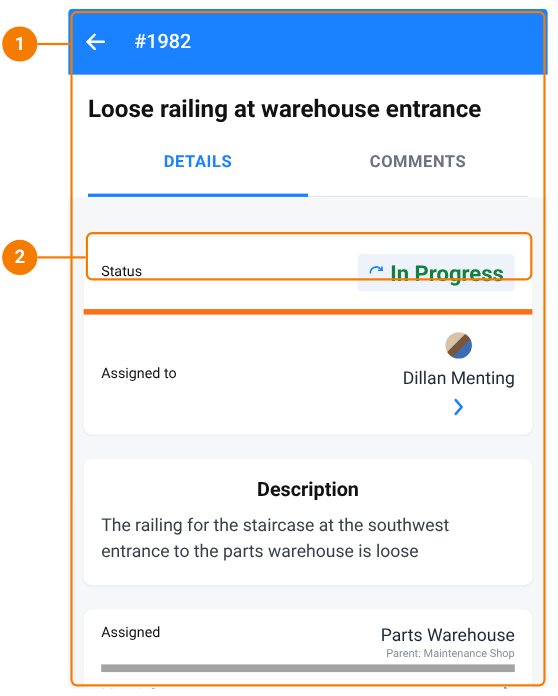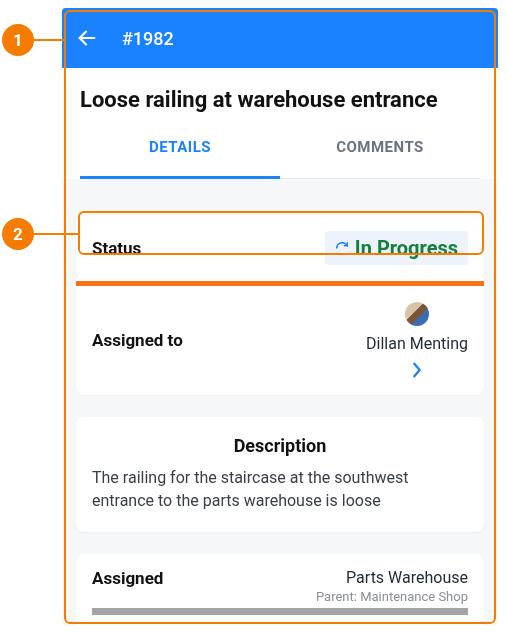--- a/index.html
+++ b/index.html
@@ -118,22 +118,22 @@
   }
   .row {
     display: flex;
     align-items: center;
     justify-content: space-between;
     padding: 16px 16px;
   }
   .row + .row { border-top: 5px solid #f97316; }
   .row-inner + .row-inner { border-top: 7px solid #a3a3a3; margin-top: 4px; padding-top: 12px;}
   .row-label {
-    font-size: 17px;
-    font-weight: 700;
+    font-size: 13px;
+    font-weight: 400;
     color: #111;
   }
   .status-chip {
     display: inline-flex;
     align-items: center;
     gap: 6px;
     background: #eef3fb;
     border-radius: 4px;
     padding: 5px 10px;
     font-size: 20px;
@@ -162,21 +162,21 @@
   .desc-title {
     font-size: 18px; font-weight: 700; color: #111; margin-bottom: 10px; text-align: center;
   }
   .desc-body {
     font-size: 16px; color: #3a3f47; line-height: 1.45;
   }
   .loc-card { padding: 14px 16px 16px 16px; }
   .loc-row { display: flex; justify-content: space-between; align-items: flex-start; }
   .loc-right { text-align: right; }
   .loc-name { font-size: 16px; color: #1f2937; }
-  .loc-parent { font-size: 13px; color: #8a8f98; margin-top: 2px; }
+  .loc-parent { font-size: 10px; color: #8a8f98; margin-top: 2px; }
   .more-row { display: flex; justify-content: space-between; align-items: center; }
 </style>
 </head>
 <body>
 
 <div class="callout-badge" style="left:2px; top:24px;">1</div>
 <div class="callout-line" style="left:34px; top:39px; width:30px;"></div>
 <div class="callout-box" style="left:64px; top:10px; width:432px; height:614px;"></div>
 
 <div class="callout-badge" style="left:2px; top:218px;">2</div>

